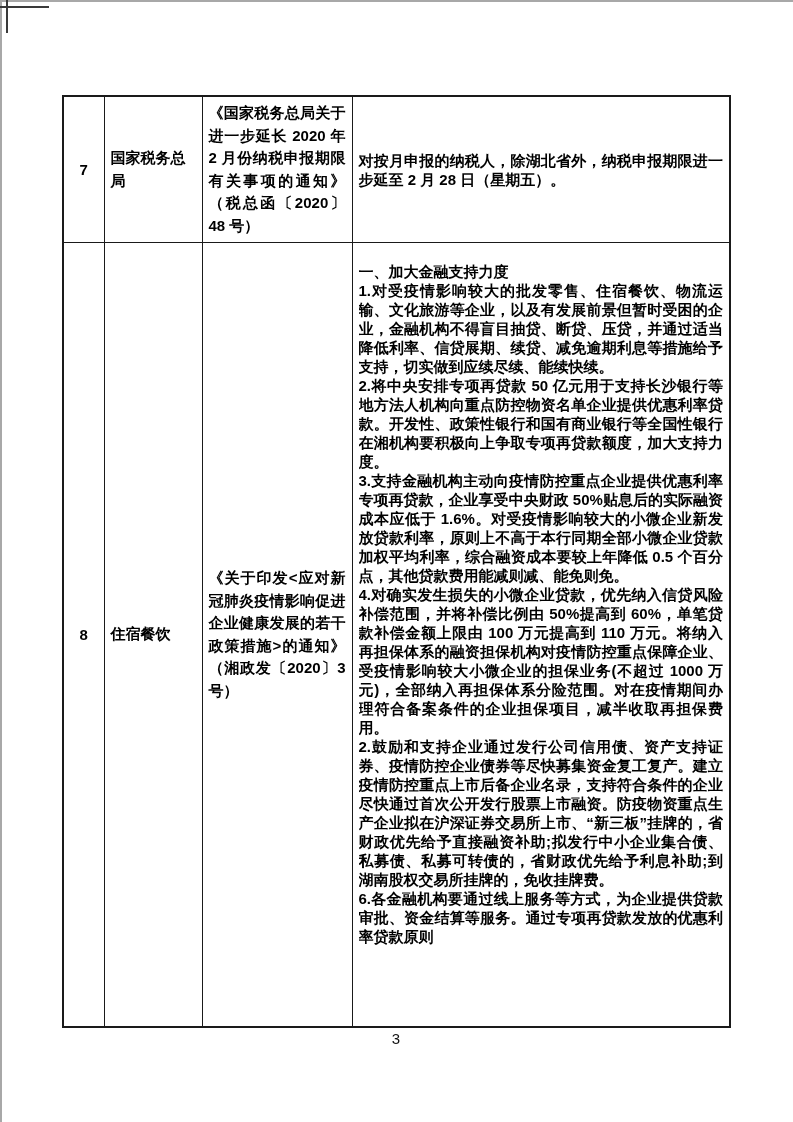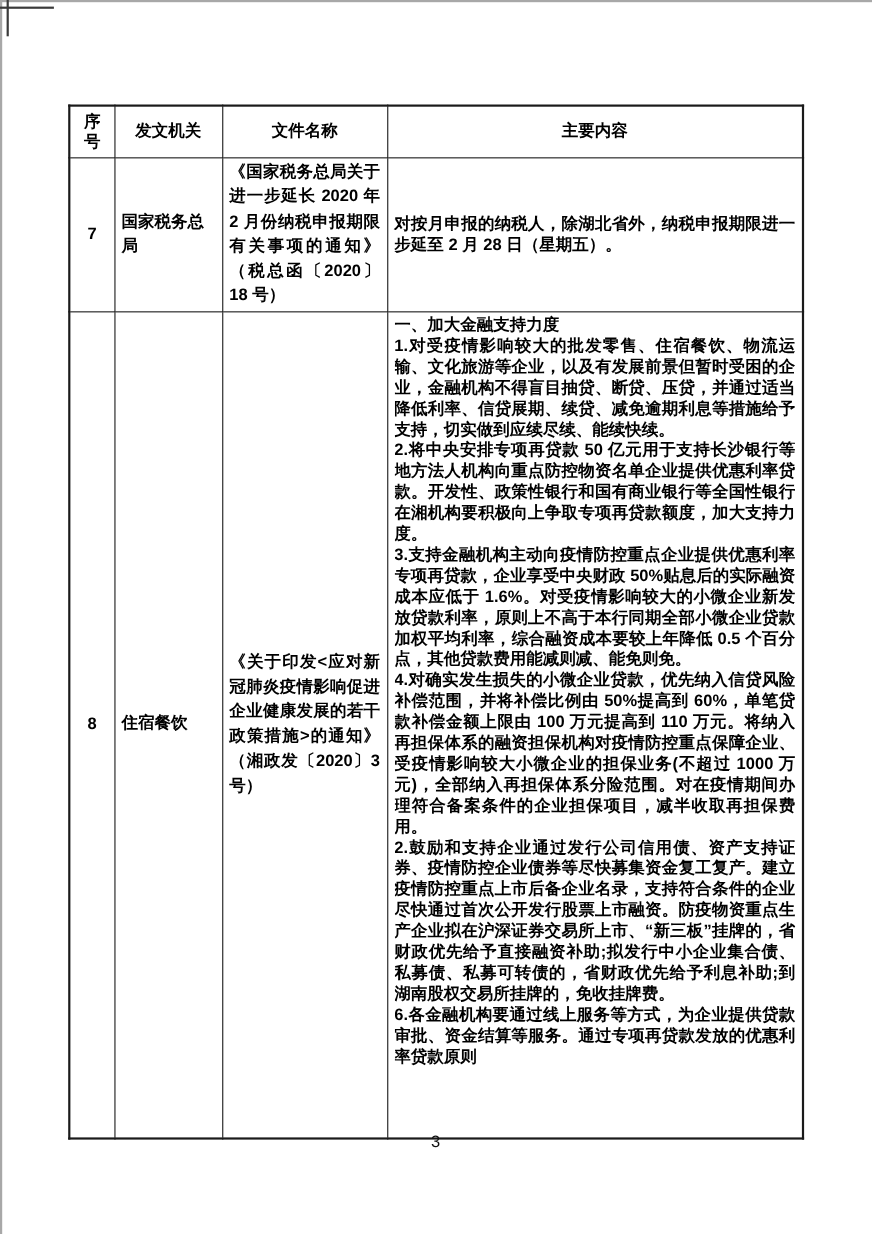--- a/index.html
+++ b/index.html
@@ -110,31 +110,25 @@
   <div class="corner-mark-h"></div>
 
   <table class="doc-table">
     <colgroup>
       <col style="width:41px">
       <col style="width:98px">
       <col style="width:150px">
       <col style="width:378px">
     </colgroup>
     <tbody>
-      <tr class="header-row">
-        <th class="hdr">序号</th>
-        <th class="hdr">发文机关</th>
-        <th class="hdr">文件名称</th>
-        <th class="hdr">主要内容</th>
-      </tr>
 
       <tr class="row-7">
         <td class="cell-index">7</td>
         <td class="cell-agency">国家税务总局</td>
-        <td class="cell-doc">《国家税务总局关于进一步延长 2020 年 2 月份纳税申报期限有关事项的通知》（税总函〔2020〕18 号）</td>
+        <td class="cell-doc">《国家税务总局关于进一步延长 2020 年 2 月份纳税申报期限有关事项的通知》（税总函〔2020〕48 号）</td>
         <td class="cell-content">
             <p class="para">对按月申报的纳税人，除湖北省外，纳税申报期限进一步延至 2 月 28 日（星期五）。</p>
           </td>
       </tr>
 
       <tr class="row-8">
         <td class="cell-index">8</td>
         <td class="cell-agency">住宿餐饮</td>
         <td class="cell-doc">《关于印发&lt;应对新冠肺炎疫情影响促进企业健康发展的若干政策措施&gt;的通知》（湘政发〔2020〕3 号）</td>
         <td class="cell-content cell-content-top">

